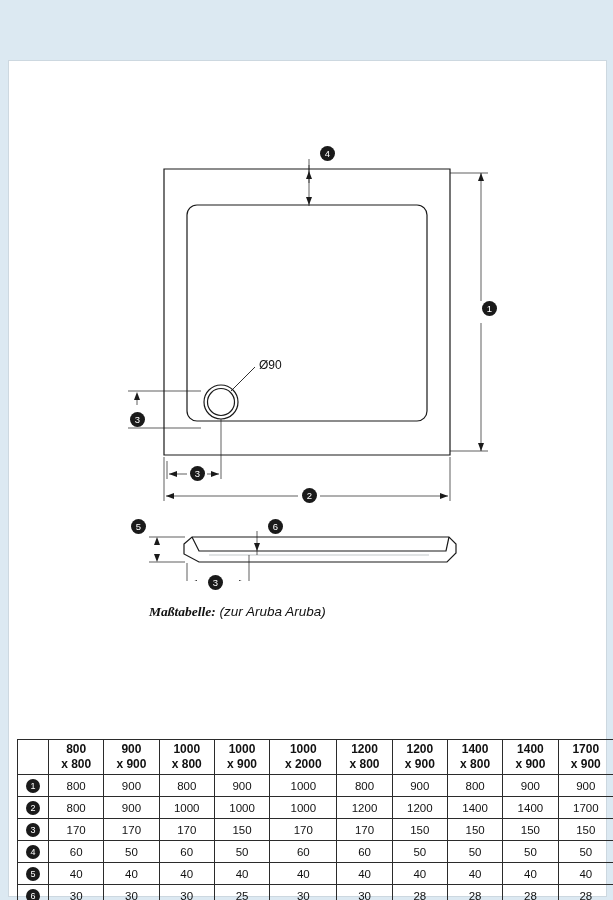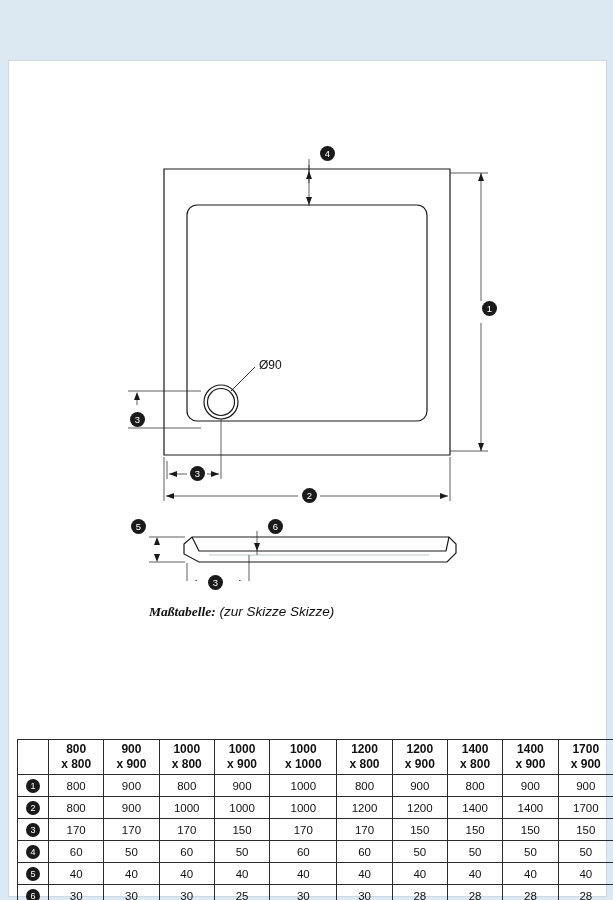--- a/index.html
+++ b/index.html
@@ -120,32 +120,32 @@
     <div class="bullet" style="left:311px;top:85px;">4</div>
     <div class="bullet" style="left:473px;top:240px;">1</div>
     <div class="bullet" style="left:293px;top:427px;">2</div>
     <div class="bullet" style="left:121px;top:351px;">3</div>
     <div class="bullet" style="left:181px;top:405px;">3</div>
     <div class="bullet" style="left:122px;top:458px;">5</div>
     <div class="bullet" style="left:259px;top:458px;">6</div>
     <div class="bullet" style="left:199px;top:514px;">3</div>
 
     <div class="capt">
-      <b>Maßtabelle:</b><span> (zur Skizze Skizze)</span>
+      <b>Maßtabelle:</b><span> (zur Aruba Aruba)</span>
     </div>
 
     <table class="mt">
       <thead>
         <tr>
           <th class="rh"></th>
           <th><span>800</span><br><span>x 800</span></th>
           <th><span>900</span><br><span>x 900</span></th>
           <th><span>1000</span><br><span>x 800</span></th>
           <th><span>1000</span><br><span>x 900</span></th>
-          <th><span>1000</span><br><span>x 1000</span></th>
+          <th><span>1000</span><br><span>x 2000</span></th>
           <th><span>1200</span><br><span>x 800</span></th>
           <th><span>1200</span><br><span>x 900</span></th>
           <th><span>1400</span><br><span>x 800</span></th>
           <th><span>1400</span><br><span>x 900</span></th>
           <th><span>1700</span><br><span>x 900</span></th>
         </tr>
       </thead>
       <tbody>
         <tr>
           <td class="rh"><span class="bullet-sm">1</span></td>

